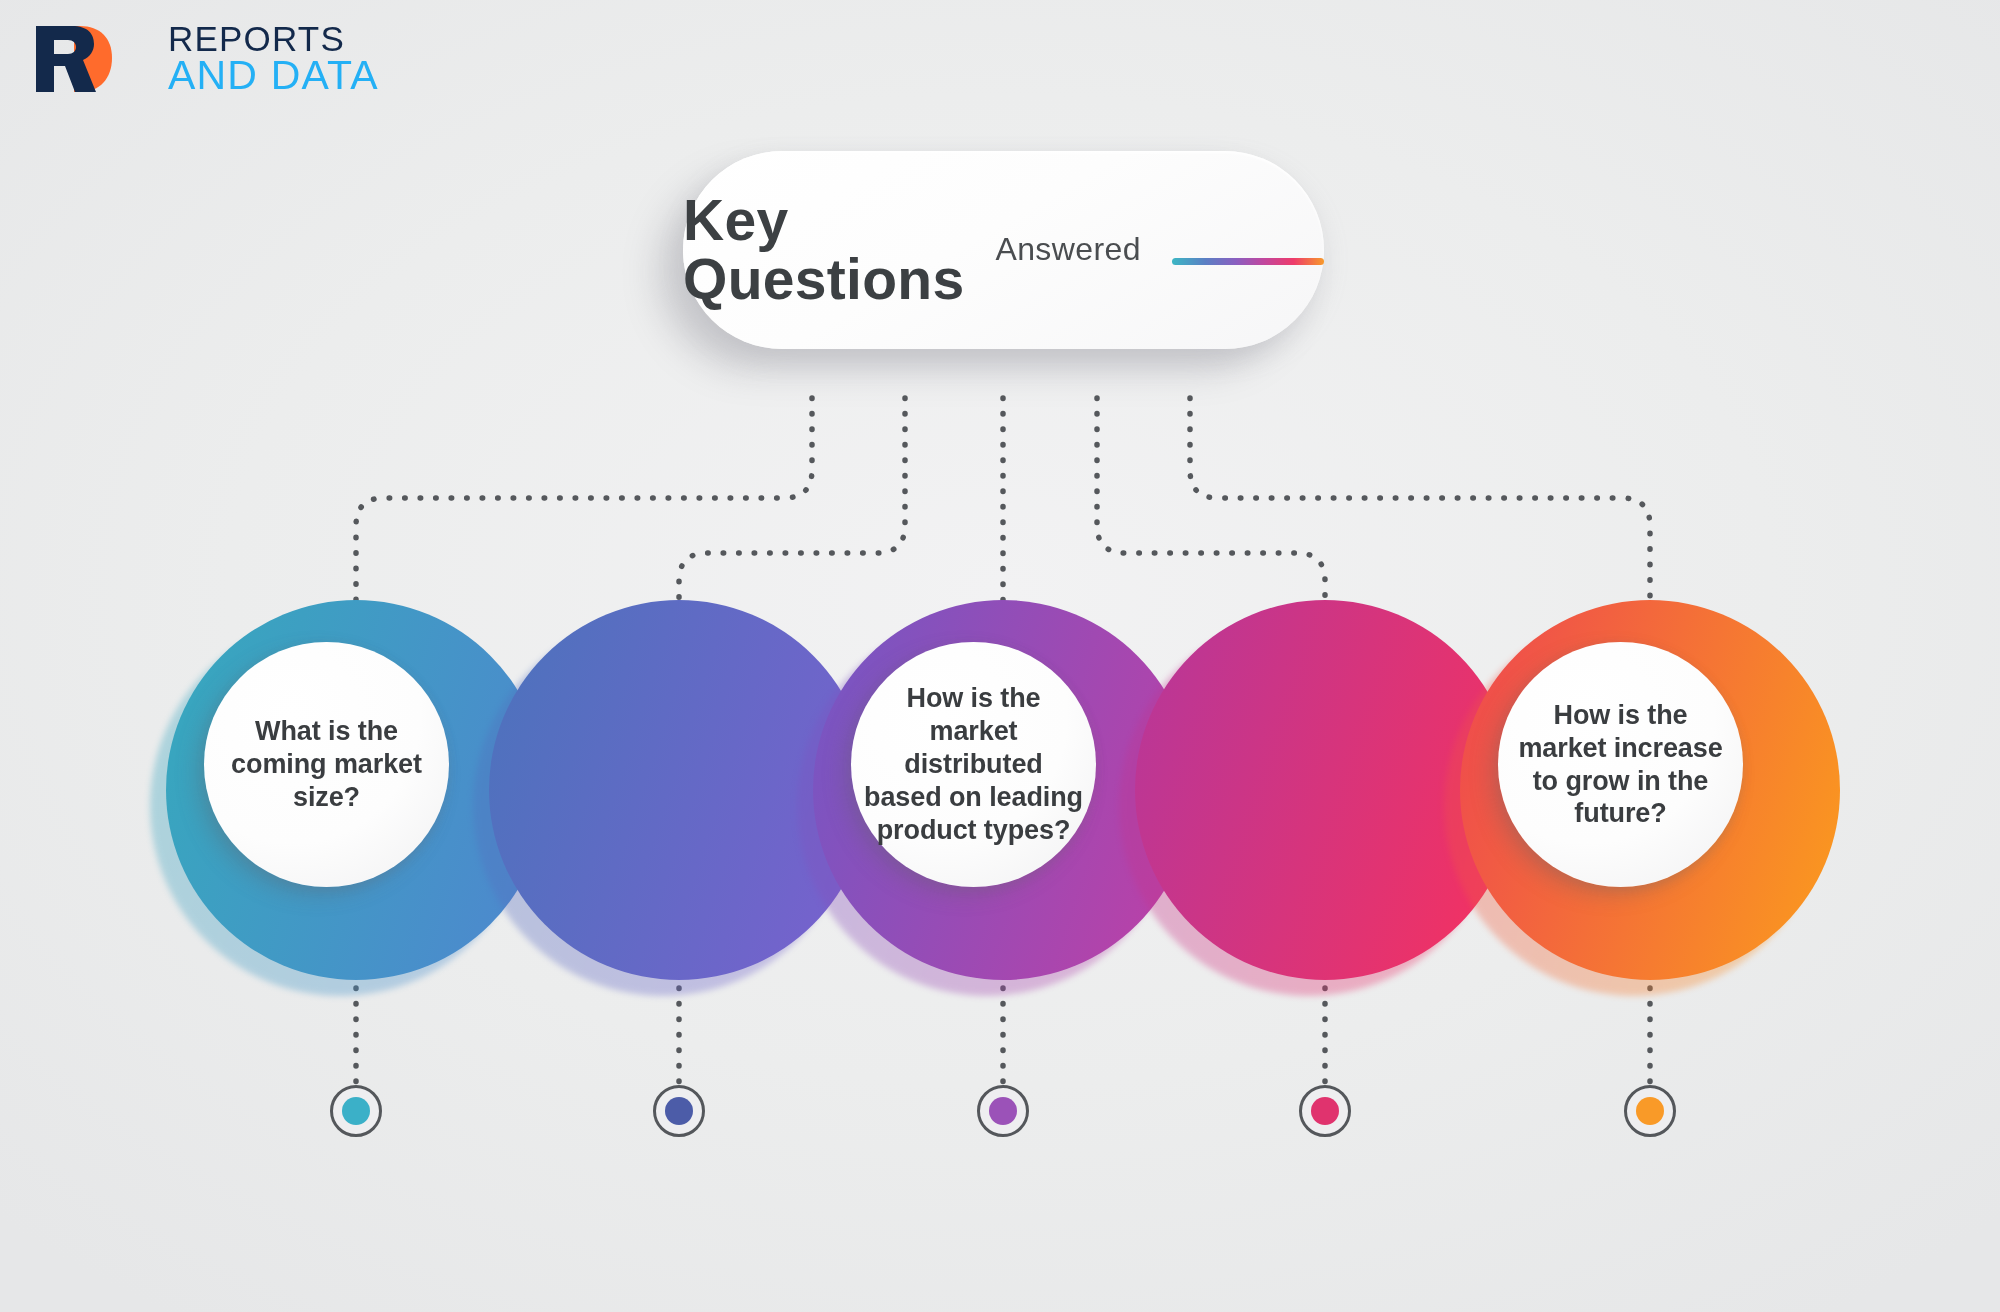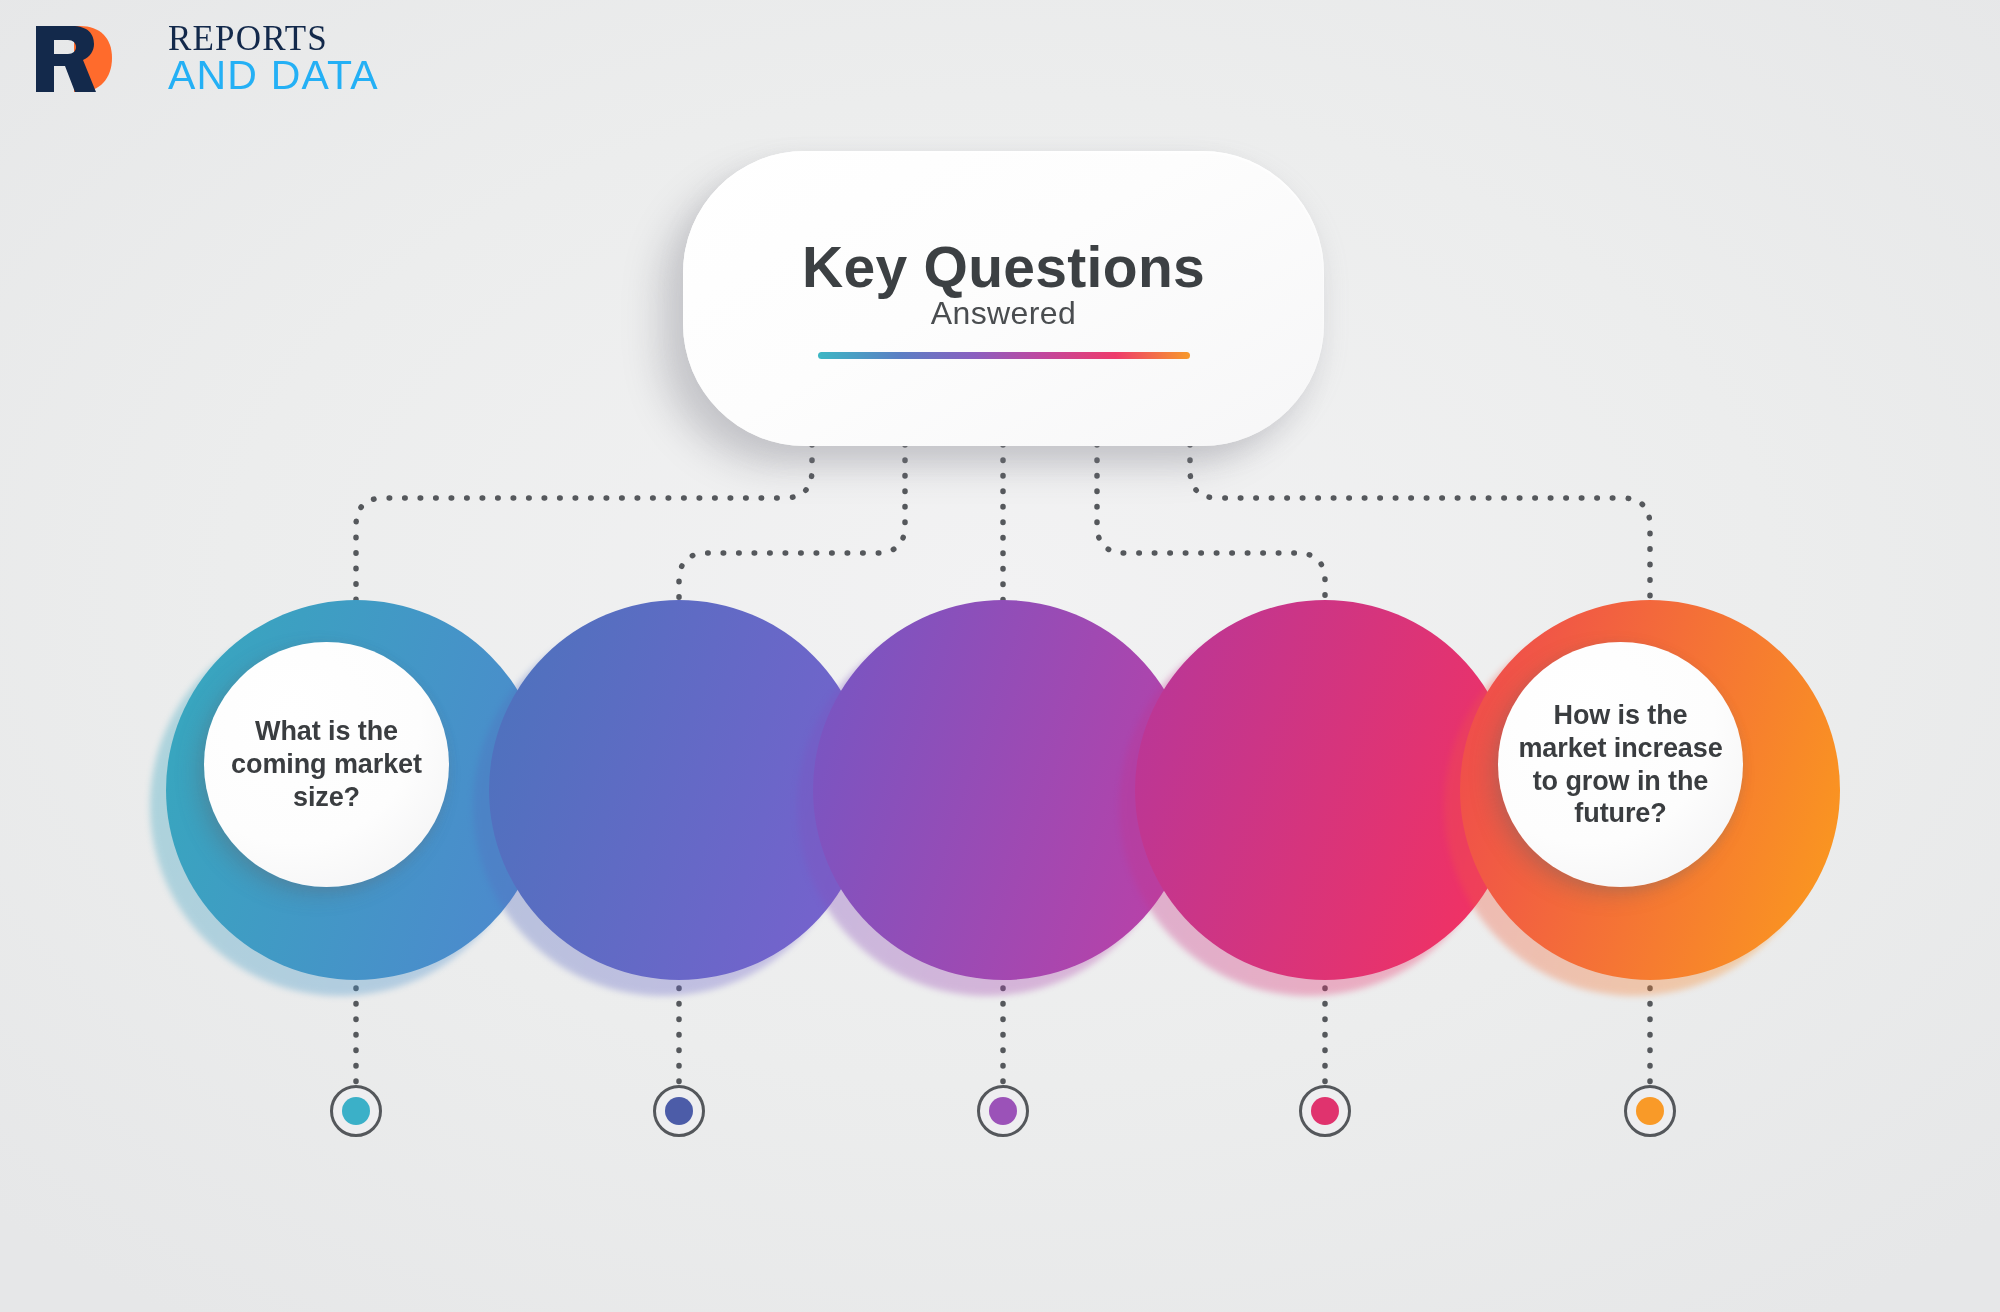--- a/index.html
+++ b/index.html
@@ -25,47 +25,47 @@
     align-items: center;
     gap: 10px;
   }
   #logo-mark { width: 128px; height: 70px; display: block; }
   #logo-words { display: flex; flex-direction: column; line-height: 0.97; }
   #logo-line1 {
     font-size: 35px;
     letter-spacing: 1.2px;
     color: #13294b;
     font-weight: 400;
-    font-family: Liberation Serif, serif;
   }
   #logo-line2 {
     font-size: 41px;
     letter-spacing: 1.2px;
     color: #24b0f5;
     font-weight: 400;
   }
 
   
   #title-card {
     position: absolute;
     left: 683px;
     top: 151px;
     width: 641px;
-    height: 295px;
+    height: 198px;
     background: linear-gradient(150deg, #ffffff 0%, #fdfdfd 45%, #f6f6f7 100%);
     border-radius: 122px;
     box-shadow:
       -26px 22px 34px rgba(130,130,138,0.30),
       0 10px 26px rgba(150,150,158,0.18),
       inset 0 2px 3px rgba(255,255,255,0.95);
     display: flex;
-    flex-direction: column;
+    flex-direction: row;
     align-items: center;
     justify-content: center;
     z-index: 5;
+    gap: 31px;
   }
   #title-main {
     font-size: 57px;
     font-weight: 700;
     color: #3c4043;
     letter-spacing: 0.3px;
     line-height: 1.04;
   }
   #title-sub {
     font-size: 32px;
@@ -226,20 +226,23 @@
   </div>
 
   <div class="node" style="left:489px">
     <div class="ring-shadow" style="background: linear-gradient(108deg, rgb(75, 115, 188) 0%, rgb(123, 96, 207) 100%); transform: translate(-16px, 16px);"></div>
     <div class="ring" style="background: linear-gradient(108deg, rgb(75, 115, 188) 0%, rgb(123, 96, 207) 100%);"></div>
   </div>
 
   <div class="node" style="left:813px">
     <div class="ring-shadow" style="background: linear-gradient(108deg, rgb(115, 87, 196) 0%, rgb(192, 63, 165) 100%); transform: translate(-16px, 16px);"></div>
     <div class="ring" style="background: linear-gradient(108deg, rgb(115, 87, 196) 0%, rgb(192, 63, 165) 100%);"></div>
+    <div class="inner">
+      <span class="qtext">How is the market distributed based on leading product types?</span>
+    </div>
   </div>
 
   <div class="node" style="left:1135px">
     <div class="ring-shadow" style="background: linear-gradient(108deg, rgb(181, 55, 155) 0%, rgb(248, 49, 93) 100%); transform: translate(-16px, 16px);"></div>
     <div class="ring" style="background: linear-gradient(108deg, rgb(181, 55, 155) 0%, rgb(248, 49, 93) 100%);"></div>
   </div>
 
   <div class="node" style="left:1460px">
     <div class="ring-shadow" style="background: linear-gradient(108deg, rgb(238, 70, 80) 0%, rgb(251, 157, 28) 100%); transform: translate(-16px, 16px);"></div>
     <div class="ring" style="background: linear-gradient(108deg, rgb(238, 70, 80) 0%, rgb(251, 157, 28) 100%);"></div>

